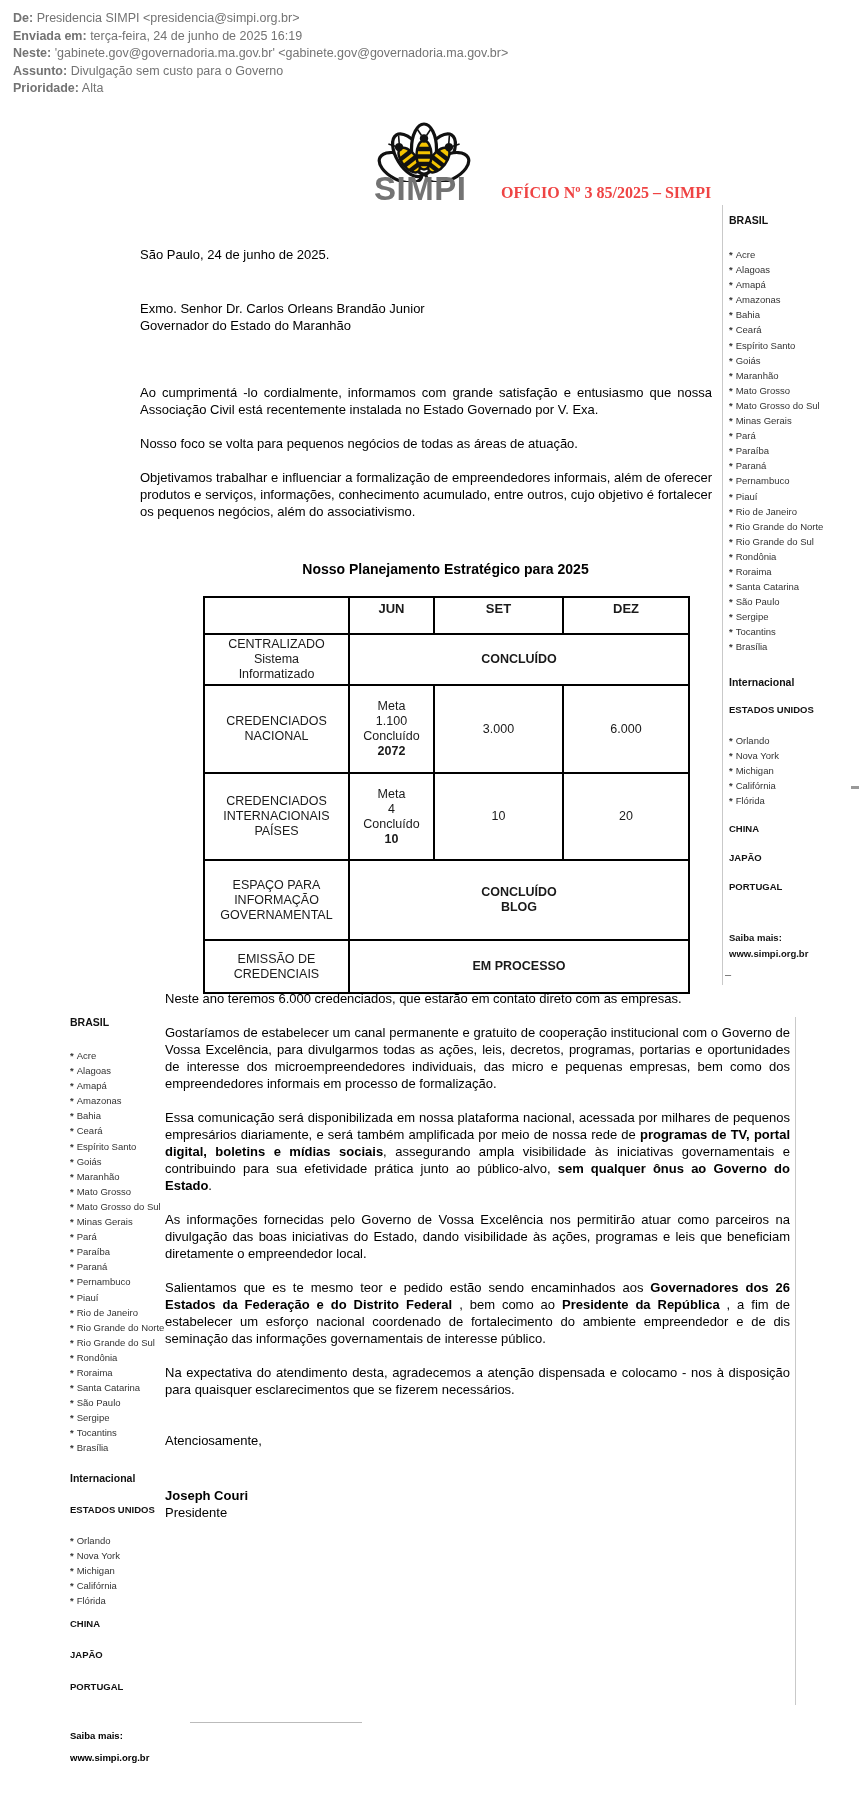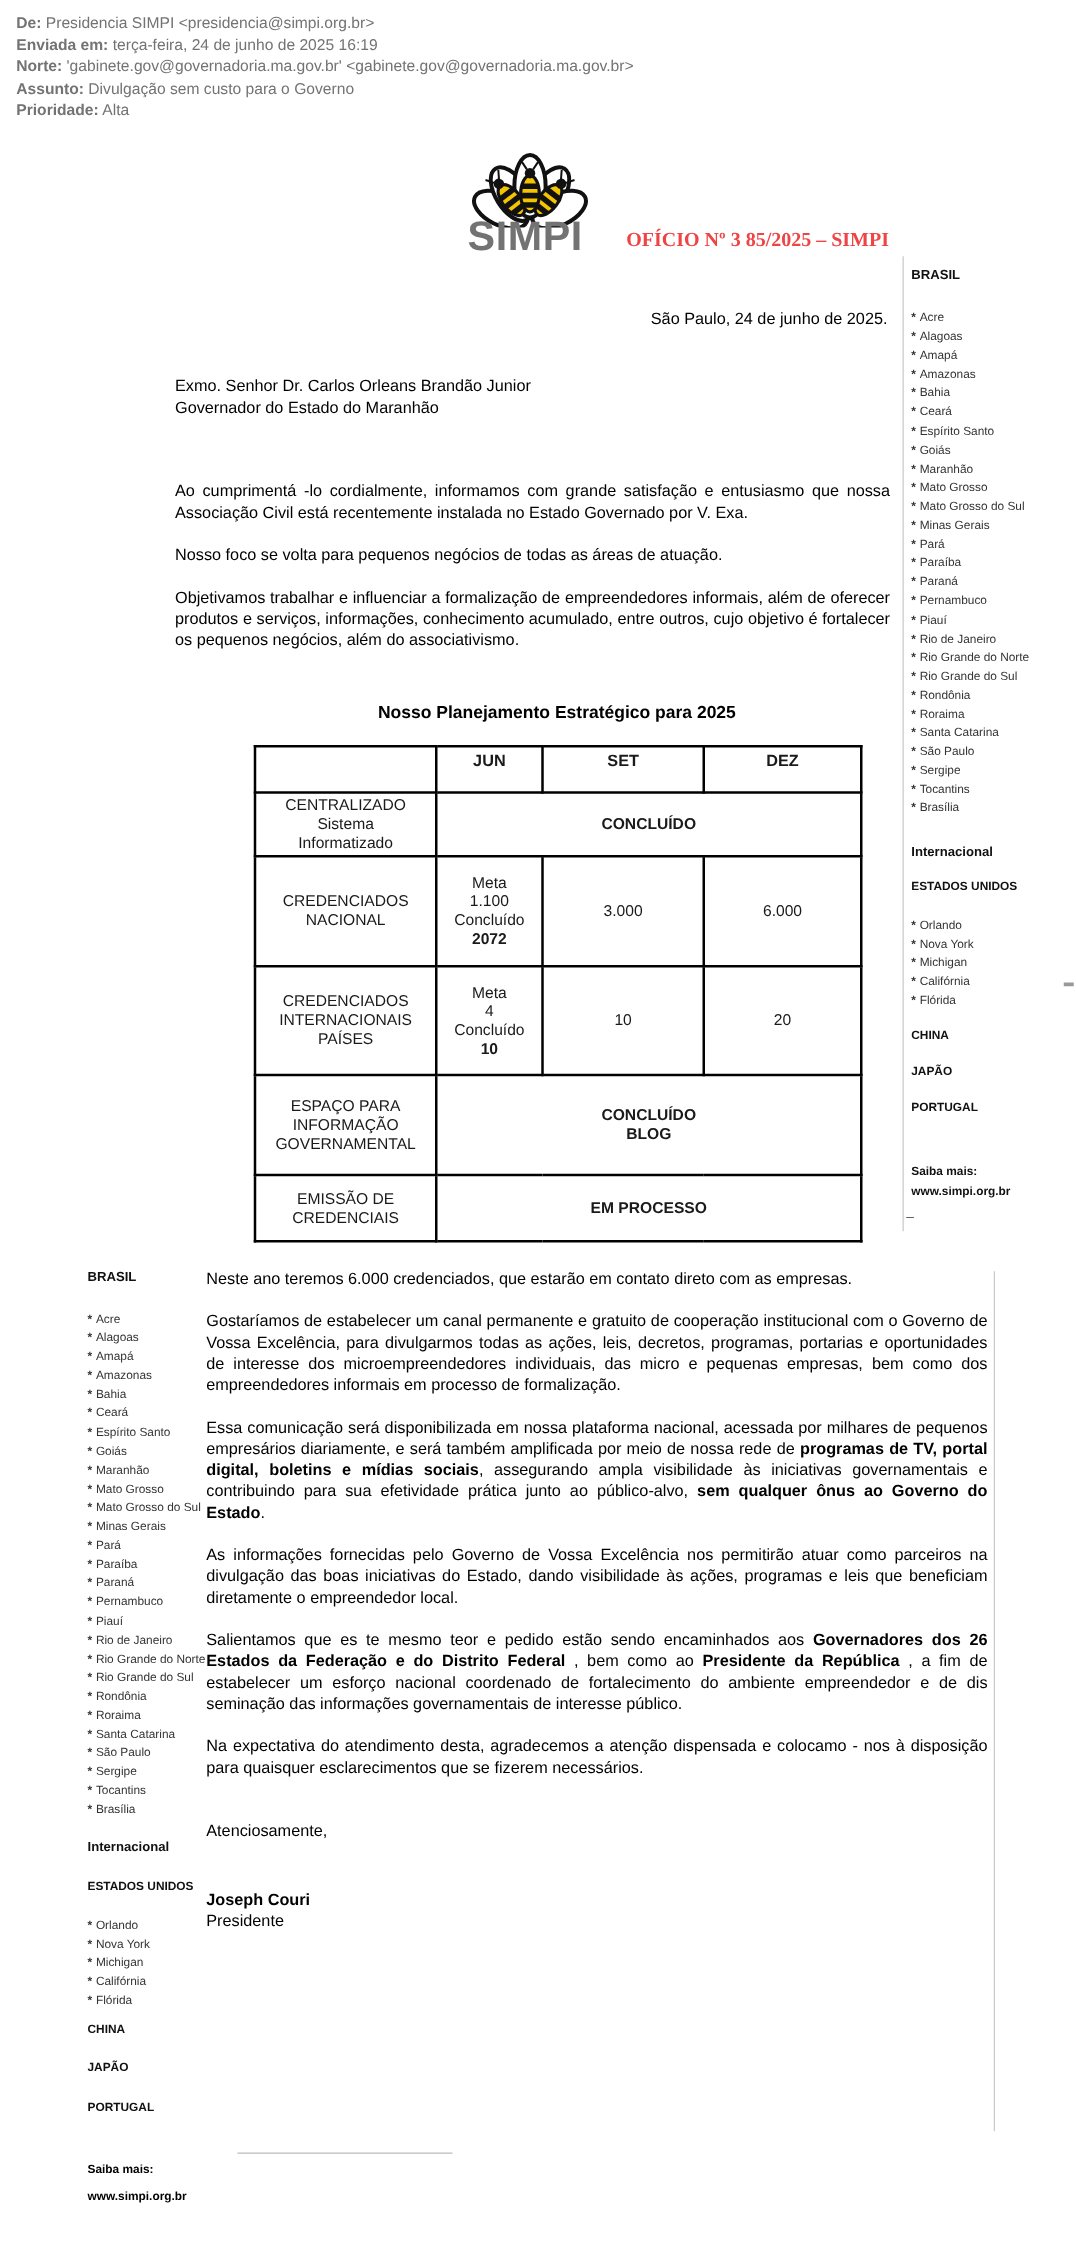--- a/index.html
+++ b/index.html
@@ -32,35 +32,35 @@
   #sidebar1 .eua{margin-top:14px;} #sidebar1 .cities{margin-top:17px;}
   #sidebar1 .china{margin-top:14px;} #sidebar1 .japao{margin-top:16px;}
   #sidebar1 .portugal{margin-top:16px;} #sidebar1 .saiba{margin-top:38px;}
   #sidebar1 .site{margin-top:3px;}
   #sidebar2 .states{margin-top:19px;} #sidebar2 .internacional{margin-top:16px;}
   #sidebar2 .eua{margin-top:18px;} #sidebar2 .cities{margin-top:17px;}
   #sidebar2 .china{margin-top:9px;} #sidebar2 .japao{margin-top:18px;}
   #sidebar2 .portugal{margin-top:19px;}
 
   
-  #date-line{left:140px;top:247px;width:570px;text-align:right;font-size:13px;}
+  #date-line{left:140px;top:247px;width:570px;text-align:left;font-size:13px;}
   #recipient{left:140px;top:300px;width:480px;font-size:13px;line-height:17px;}
   #page1-text{left:140px;top:384px;width:572px;}
   #page1-text p{margin:0 0 17px 0;font-size:13px;line-height:17px;text-align:justify;}
   #table-title{left:203px;top:561px;width:485px;text-align:center;font-weight:bold;font-size:14px;}
 
   
   #plan-table-wrap{left:203px;top:596px;}
   table{border-collapse:collapse;table-layout:fixed;width:485px;}
   td{border:2px solid #000;text-align:center;vertical-align:middle;
      font-size:12.5px;line-height:15px;white-space:pre-line;padding:2px;color:#1a1a1a;}
   .thr td{font-weight:bold;font-size:13px;vertical-align:top;padding-top:3px;}
 
   
-  #page2-text{left:165px;top:1014px;width:625px;}
+  #page2-text{left:165px;top:990px;width:625px;}
   #page2-text p{margin:0 0 17px 0;font-size:13px;line-height:17px;text-align:justify;}
   #closing{margin-top:34px !important;}
   #signature{margin-top:38px;font-size:13px;line-height:17px;}
 
   
   .vline{width:1px;background:#c9c9c9;}
   #vline1{left:722px;top:205px;height:780px;}
   #vline2{left:795px;top:1017px;height:688px;}
   #hline-footer{left:190px;top:1722px;width:172px;height:1px;background:#bbb;}
   #gray-dash{left:851px;top:786px;width:8px;height:3px;background:#999;}
@@ -71,21 +71,21 @@
 </style>
 </head>
 <body>
 
 <div class="abs" id="email-header">
 
     <div class="ef"><b>De:</b> <span>Presidencia SIMPI &lt;presidencia@simpi.org.br&gt;</span></div>
 
     <div class="ef"><b>Enviada em:</b> <span>terça-feira, 24 de junho de 2025 16:19</span></div>
 
-    <div class="ef"><b>Norte:</b> <span>'gabinete.gov@governadoria.ma.gov.br' &lt;gabinete.gov@governadoria.ma.gov.br&gt;</span></div>
+    <div class="ef"><b>Neste:</b> <span>'gabinete.gov@governadoria.ma.gov.br' &lt;gabinete.gov@governadoria.ma.gov.br&gt;</span></div>
 
     <div class="ef"><b>Assunto:</b> <span>Divulgação sem custo para o Governo</span></div>
 
     <div class="ef"><b>Prioridade:</b> <span>Alta</span></div>
   </div>
 
 <div class="abs" id="logo">
   <svg width="112" height="64" viewBox="0 0 112 64">
     <defs>
       <clipPath id="bc">

